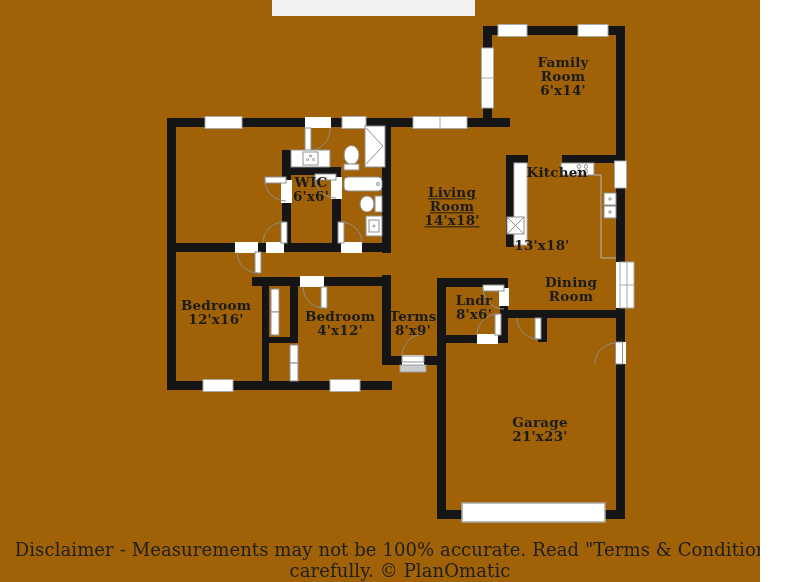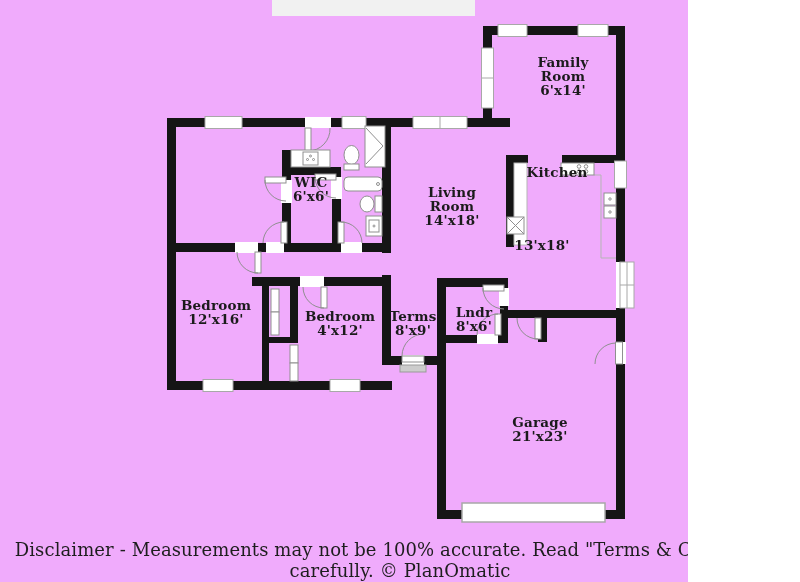--- a/index.html
+++ b/index.html
@@ -1,34 +1,34 @@
 <!DOCTYPE html>
 <html><head>
 <meta charset="utf-8">
 <style>
   html,body{margin:0;padding:0;background:#ffffff;}
-  .stage{position:relative;width:688px;height:582px;background:#f0abfc;overflow:hidden;
+  .stage{position:relative;width:760px;height:582px;background:#a16207;overflow:hidden;
          font-family:"DejaVu Serif","Liberation Serif",serif;}
   .stage svg{position:absolute;left:0;top:0;}
   .watermark{position:absolute;left:272px;top:0;width:203px;height:16px;background:#f1f1f1;}
   .lbl{position:absolute;width:84px;transform:translate(-50%,-50%);
        text-align:center;color:#1b1b1b;font-weight:bold;font-size:13.5px;line-height:1.02;
        letter-spacing:.2px;}
   .lbl .rdims{font-weight:bold;}
   .lbl-family{left:563px;top:77px;}
   .lbl-main-bedroom{left:228px;top:177px;}
   .lbl-wic{left:311px;top:190px;width:60px;}
-  .lbl-living{left:452px;top:207px;width:70px;}
+  .lbl-living{left:452px;top:207px;width:70px;text-decoration:underline;}
   .lbl-kitchen-name{left:557px;top:173px;width:90px;}
   .lbl-kitchen-dims{left:542px;top:246px;width:90px;}
   .lbl-dining{left:571px;top:290px;width:70px;}
   .lbl-bedroom12{left:216px;top:313px;width:90px;}
   .lbl-bedroom10{left:340px;top:324px;width:90px;}
   .lbl-foyer{left:413px;top:324px;width:64px;}
-  .lbl-lndr{left:474px;top:308px;width:60px;margin-top:12px;}
+  .lbl-lndr{left:474px;top:308px;width:60px;}
   .lbl-garage{left:540px;top:430px;width:90px;}
   .disclaimer{position:absolute;left:0;top:539px;width:800px;text-align:center;
               font-size:18px;color:#1e1e1e;font-weight:normal;letter-spacing:.1px;}
 </style>
 </head>
 <body>
 
 <div class="stage">
 
   <div class="watermark"></div>
@@ -230,20 +230,23 @@
     <div class="rdims">14'x18'</div>
   </div>
 
   <div class="lbl lbl-kitchen-name">
     <div class="rname">Kitchen</div>
   </div>
   <div class="lbl lbl-kitchen-dims">
     <div class="rdims">13'x18'</div>
   </div>
 
+  <div class="lbl lbl-dining">
+    <div class="rname">Dining Room</div>
+  </div>
 
   <div class="lbl lbl-bedroom12">
     <div class="rname">Bedroom</div>
     <div class="rdims">12'x16'</div>
   </div>
 
   <div class="lbl lbl-bedroom10">
     <div class="rname">Bedroom</div>
     <div class="rdims">4'x12'</div>
   </div>

